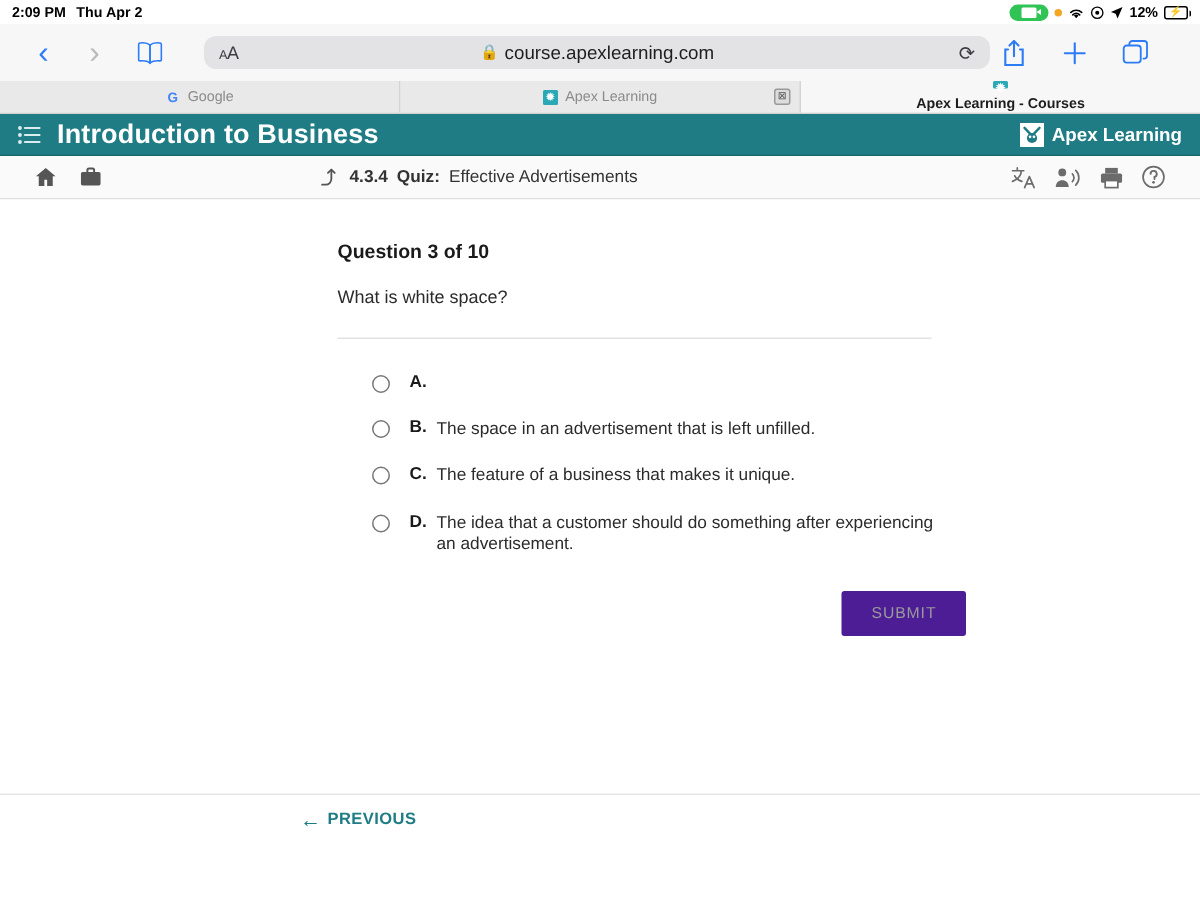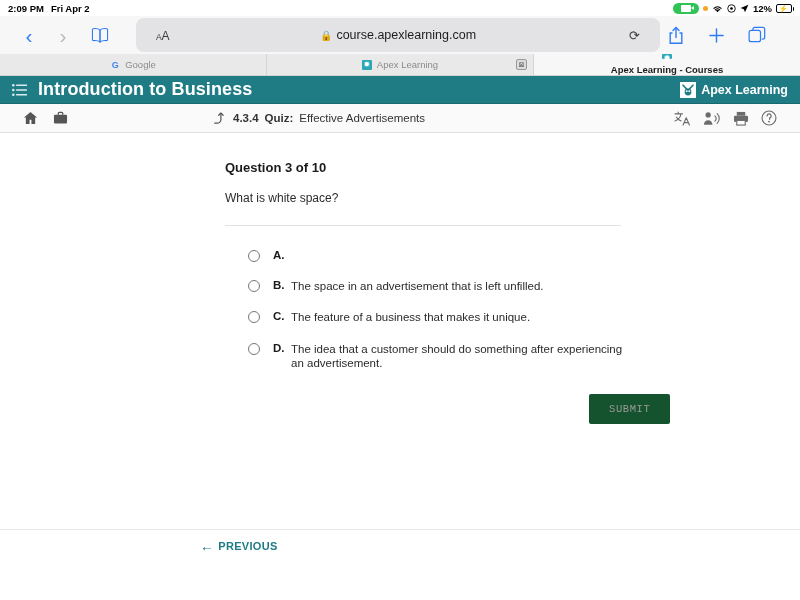--- a/index.html
+++ b/index.html
@@ -48,23 +48,23 @@
   
   .safari-bar {
     height: 38px; background: #f7f7f7;
     display: flex; align-items: center; padding: 0 12px; gap: 0;
   }
   .nav-btn { width: 34px; text-align: center; font-size: 21px; line-height: 1; }
   .nav-back { color: #2d7cf6; }
   .nav-fwd { color: #b9b9bb; }
   .book-btn { width: 40px; display: flex; justify-content: center; }
   .urlbar {
-    flex: 1; height: 34px; background: #e3e3e5; border-radius: 8px;
+    flex: 1; height: 22px; background: #e3e3e5; border-radius: 8px;
     display: flex; align-items: center; position: relative;
-    margin: 0 8px 0 16px; padding: 0 20px;
+    margin: 0 8px 0 16px; padding: 0 10px;
   }
   .aa { font-weight: 500; color: #3c3c41; letter-spacing: -0.3px; }
   .aa .small { font-size: 8.5px; } .aa .big { font-size: 12px; }
   .url-center {
     position: absolute; left: 0; right: 0; display: flex; align-items: center;
     justify-content: center; gap: 4px; font-size: 12.5px; color: #1d1d1f;
   }
   .lock { font-size: 10px; }
   .reload { margin-left: auto; font-size: 13px; color: #3c3c41; z-index: 2; }
   .tb-icon { width: 40px; text-align: center; color: #2d7cf6; }
@@ -132,24 +132,23 @@
   .opt { display: flex; align-items: flex-start; margin-bottom: 17px; }
   .radio {
     width: 12px; height: 12px; border: 1.4px solid #777; border-radius: 50%;
     flex: none; margin: 1px 13px 0 23px; background: #fff;
   }
   .opt-letter { font-weight: bold; font-size: 11.5px; color: #1a1a1a; width: 18px; flex: none; }
   .opt-text { font-size: 11.5px; color: #2b2b2b; line-height: 1.25; max-width: 345px; }
 
   .submit-row { margin-top: 23px; padding-left: 336px; }
   .submit-btn {
-    background: #14532d; color: #9a9a9a; border: none; border-radius: 2px;
+    background: #4c1d95; color: #9a9a9a; border: none; border-radius: 2px;
     font-size: 10.5px; letter-spacing: 0.6px; padding: 9px 20px;
-    font-family: Liberation Mono, monospace;
-    margin-left: 28px;
+    font-family: Liberation Sans, sans-serif;
   }
 
   
   .footer { position: absolute; left: 0; right: 0; bottom: 0; height: 34px; }
   .footer-line { height: 1px; background: #e6e6e6; width: 100%; }
   .prev {
     display: inline-flex; align-items: center; gap: 4px;
     margin: 8px 0 0 200px; color: #1f7c85; font-size: 11px;
     font-weight: bold; letter-spacing: 0.3px;
   }
@@ -157,21 +156,21 @@
   svg { display: block; }
 </style>
 </head>
 <body>
 
 <div id="screen">
 
   <div class="statusbar">
     <div class="sb-left">
       <span>2:09 PM</span>
-      <span>Fri Apr 2</span>
+      <span>Thu Apr 2</span>
     </div>
     <div class="sb-right">
       <span class="rec-pill">
           <span class="cam"></span>
         </span>
       <span class="orange-dot"></span>
       <span class="sb-icon">
         <svg width="11" height="9" viewBox="0 0 11 9">
             <path d="M5.5 8.2 3.9 6.4a2.4 2.4 0 0 1 3.2 0z" fill="#000"></path>
             <path d="M1.9 4.3a5.2 5.2 0 0 1 7.2 0" stroke="#000" stroke-width="1.1" fill="none" stroke-linecap="round"></path>

